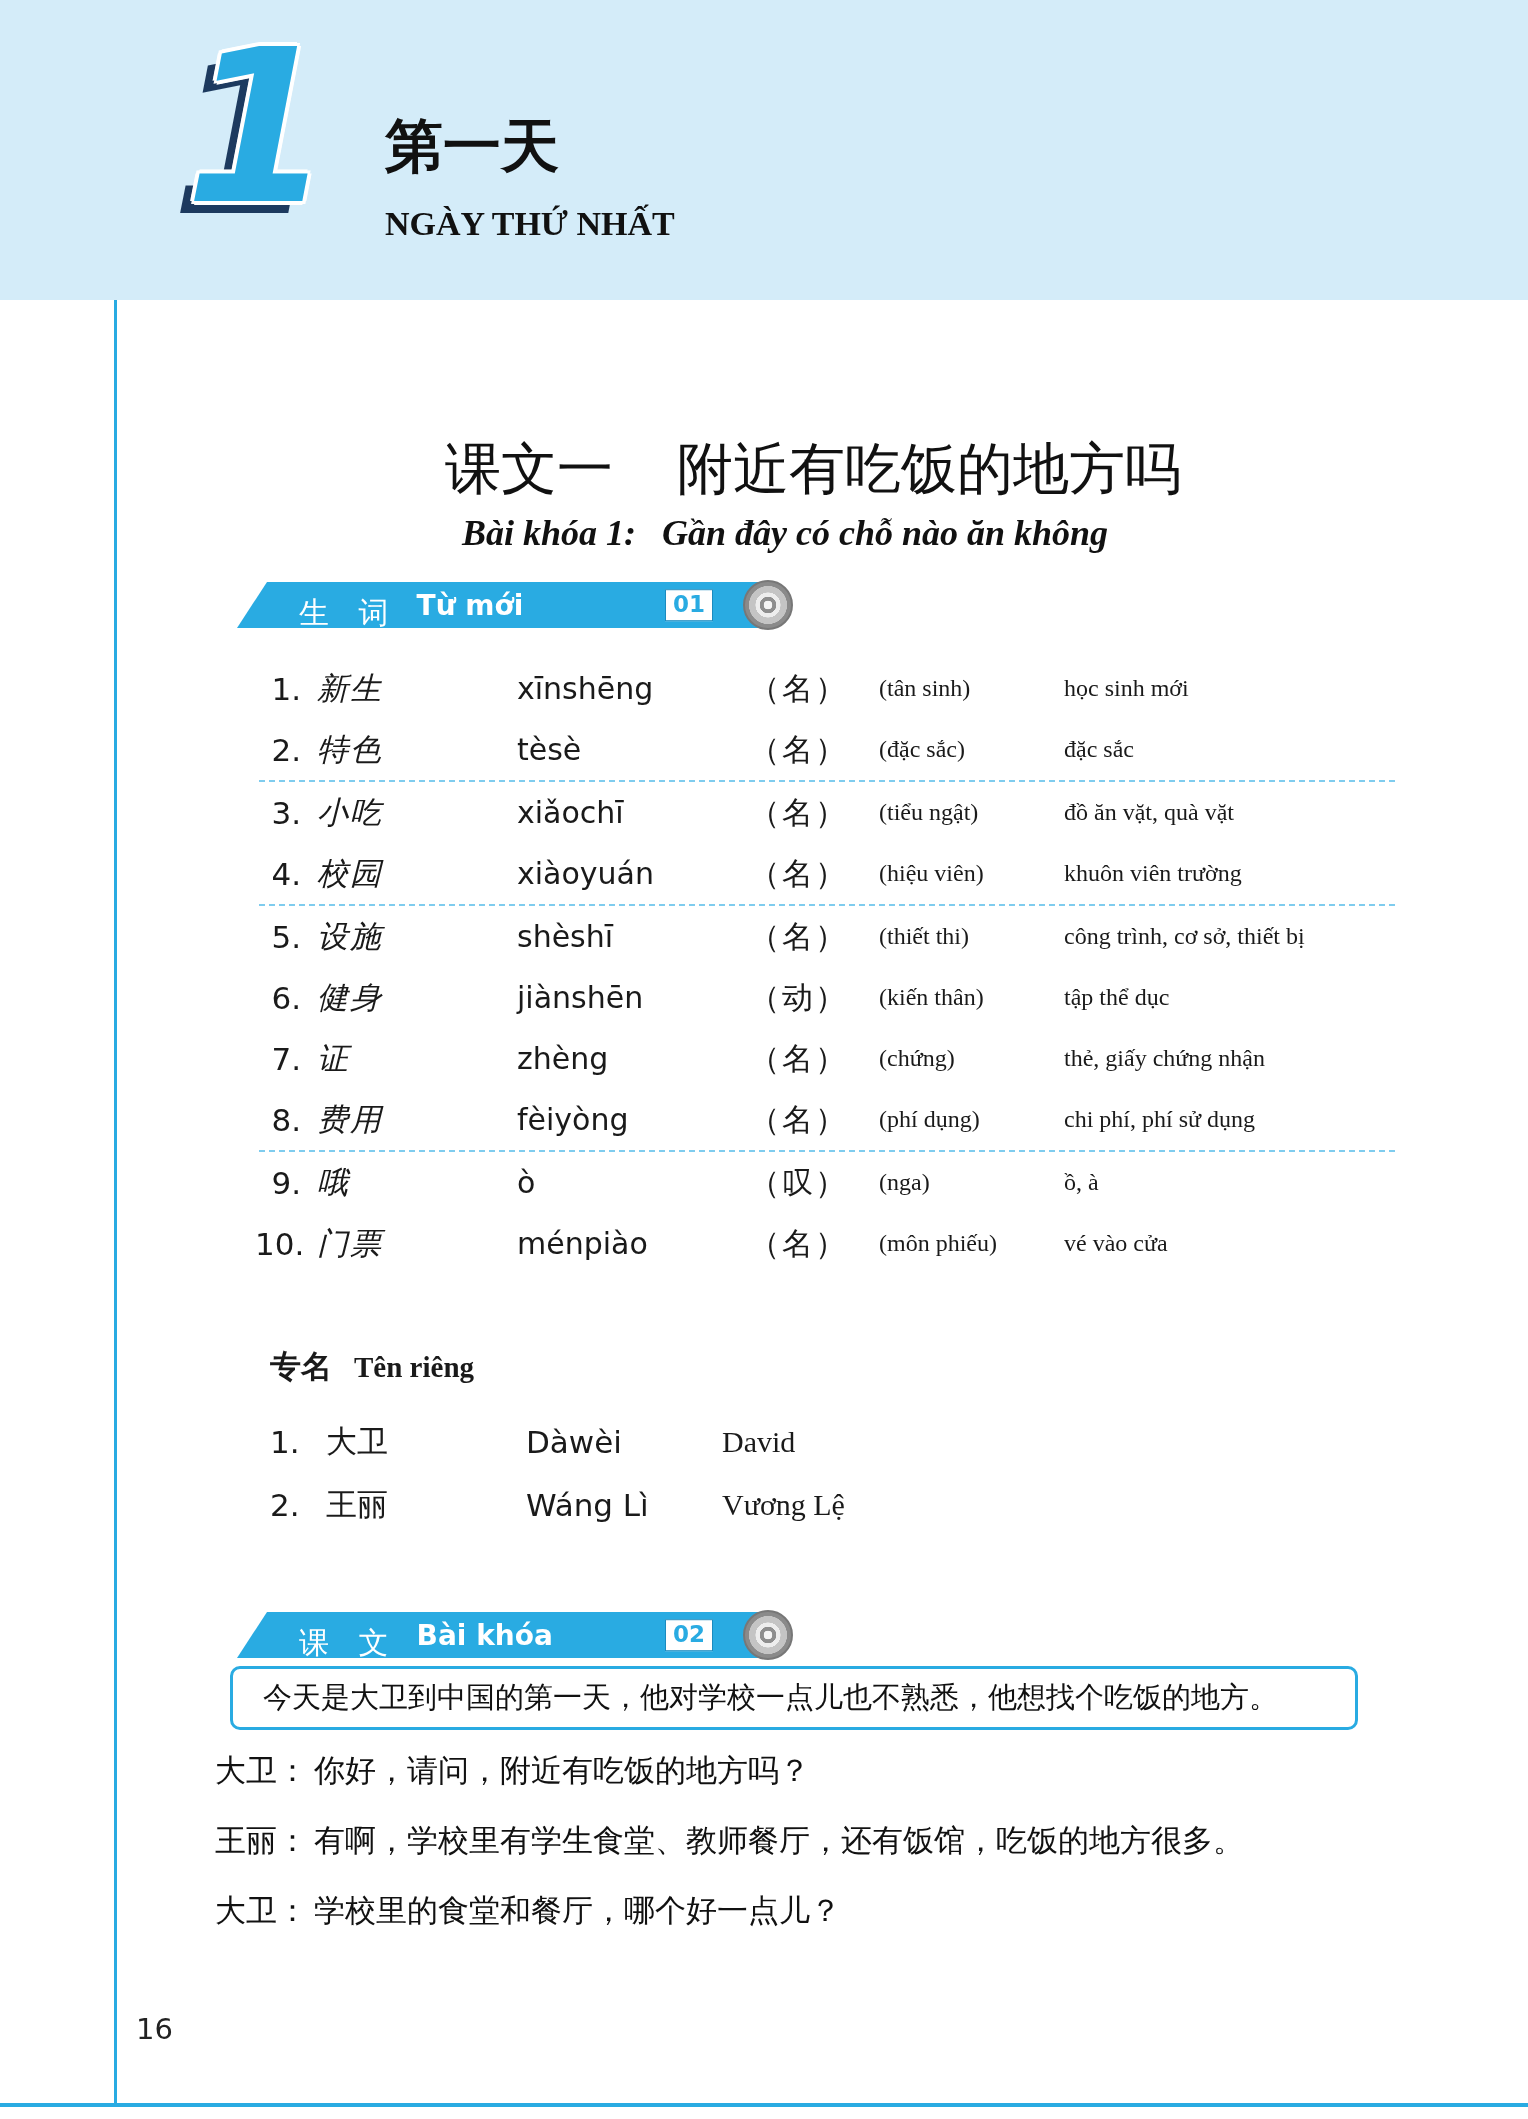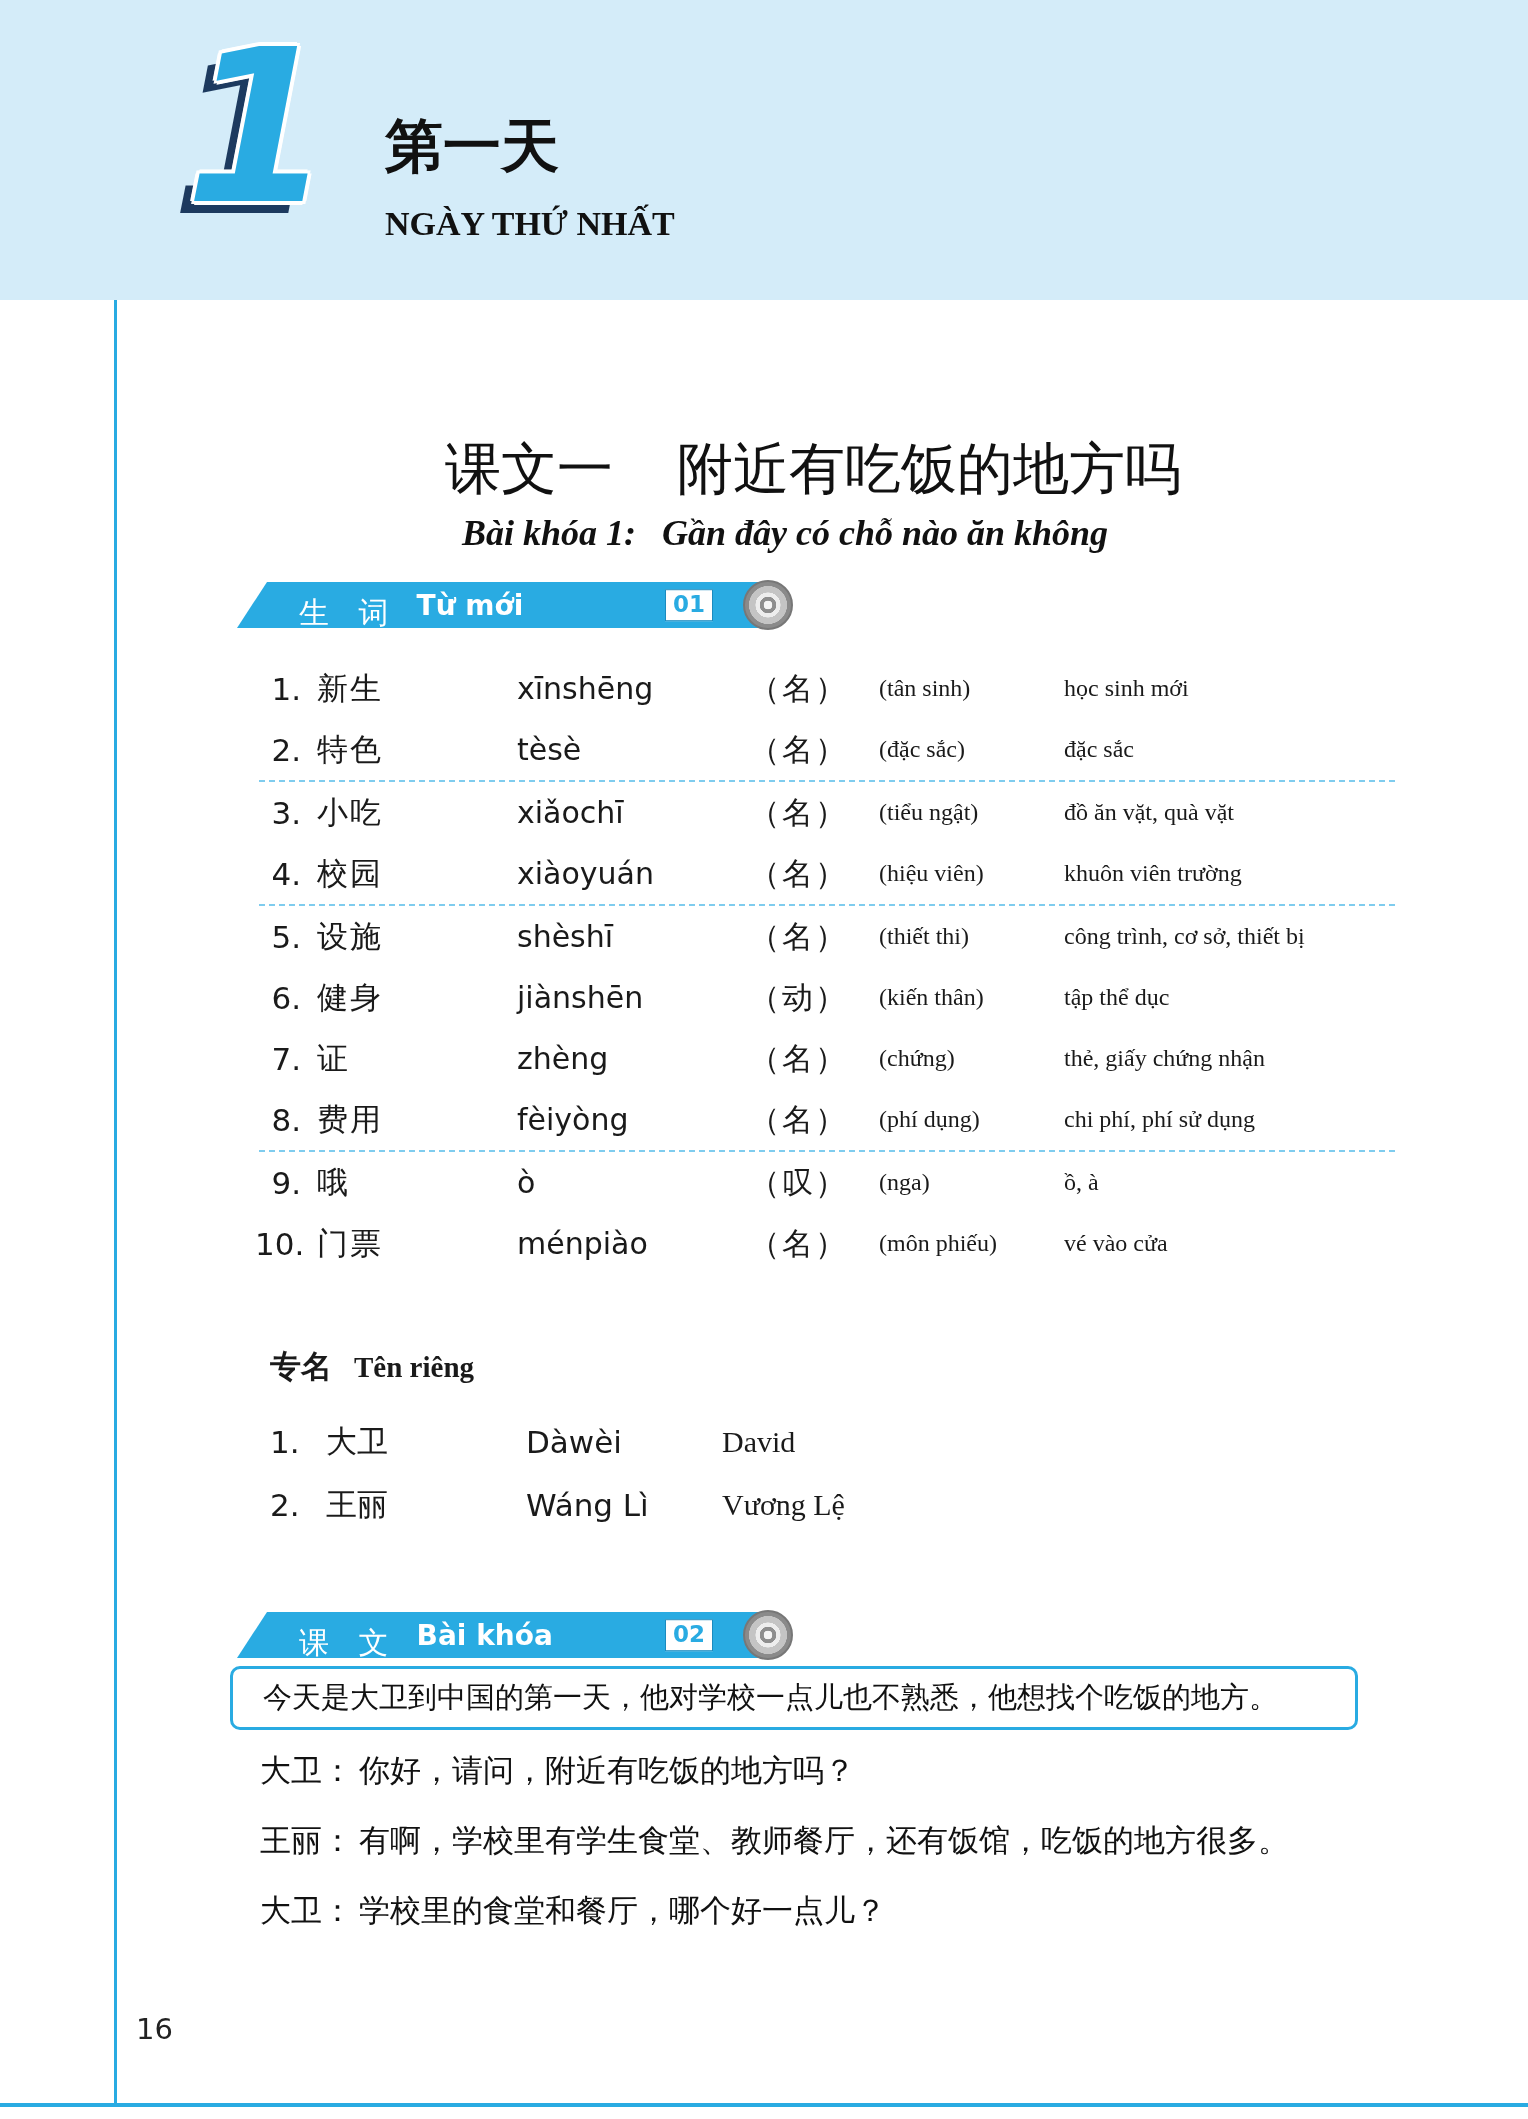--- a/index.html
+++ b/index.html
@@ -58,21 +58,21 @@
   }
 
   
   .vocab { position:absolute; left:255px; top:658px; width:1140px; }
   .vocab-row {
     display:grid;
     grid-template-columns: 62px 200px 232px 130px 185px auto;
     align-items:center; height:61px; font-size:31px;
   }
   .vocab-row .num { text-align:right; padding-right:16px; }
-  .vocab-row .word { letter-spacing:2px; }
+  .vocab-row .word { letter-spacing:2px;font-style:italic; }
   .vocab-row .pinyin { font-size:30px; }
   .vocab-row .pos { letter-spacing:2px; }
   .vocab-row .reading, .vocab-row .meaning {
     font-family:"Liberation Serif", serif; font-size:24px;
   }
   .dashed-divider { border-top:2px dashed #7fccee; margin:0 0 0 4px; height:0; }
 
   
   .proper { position:absolute; left:270px; top:1346px; width:1100px; }
   .proper-head { font-size:31px; font-weight:bold; }
@@ -83,21 +83,21 @@
   .proper-row .meaning { font-family:"Liberation Serif", serif; font-size:30px; }
 
   
   .intro-box {
     position:absolute; left:230px; top:1666px; width:1128px; height:64px;
     border:3px solid #29abe2; border-radius:10px;
     display:flex; align-items:center; padding-left:30px;
     font-size:29px; color:#111; white-space:nowrap;
   }
   .dialogue { position:absolute; left:215px; top:1748px; width:1180px; }
-  .dialogue-line { font-size:31px; line-height:44px; margin-bottom:26px; color:#111;margin-left:45px; }
+  .dialogue-line { font-size:31px; line-height:44px; margin-bottom:26px; color:#111; }
   .dialogue-line .speaker { margin-right:6px; }
 
   .page-number { position:absolute; left:136px; top:2012px; font-size:29px; color:#222; }
 </style>
 </head>
 <body>
 
 <div class="page">
 
   <div class="band">

